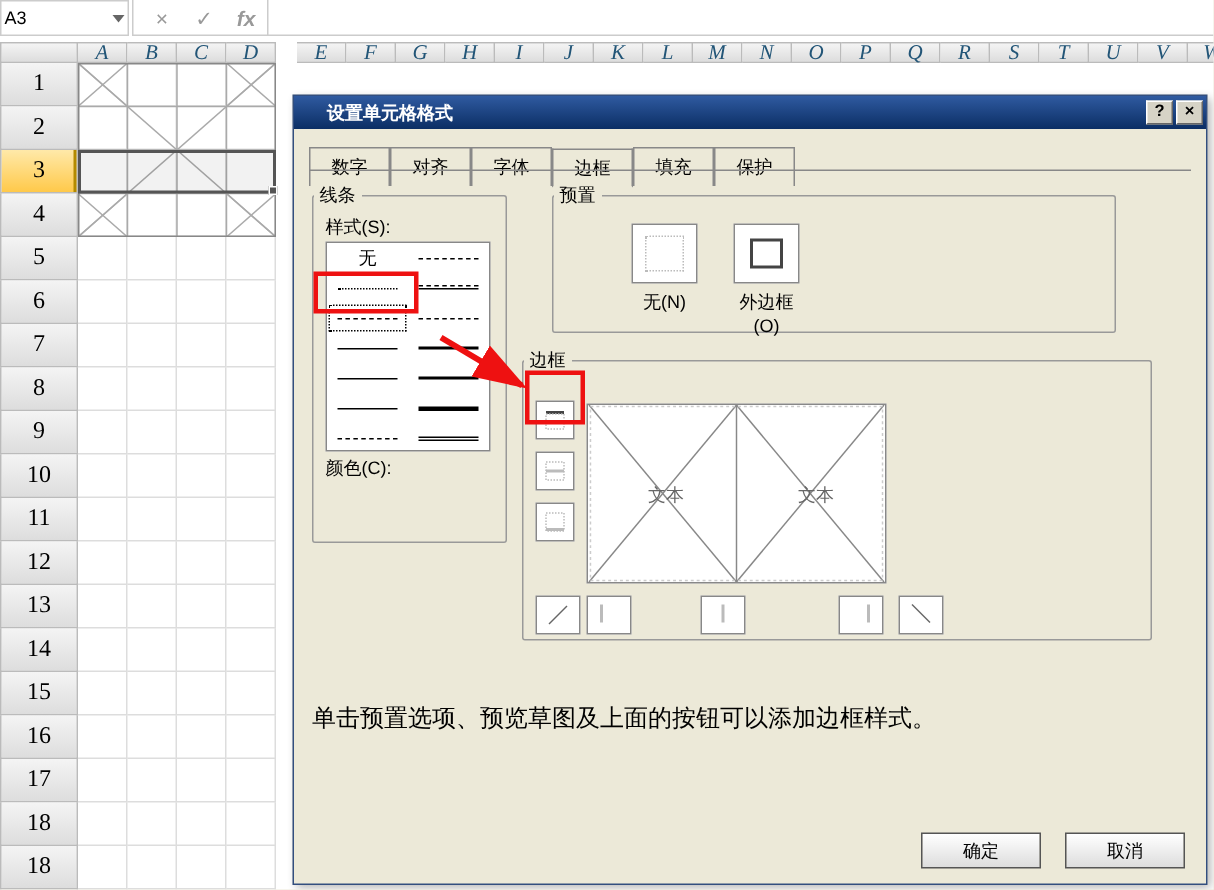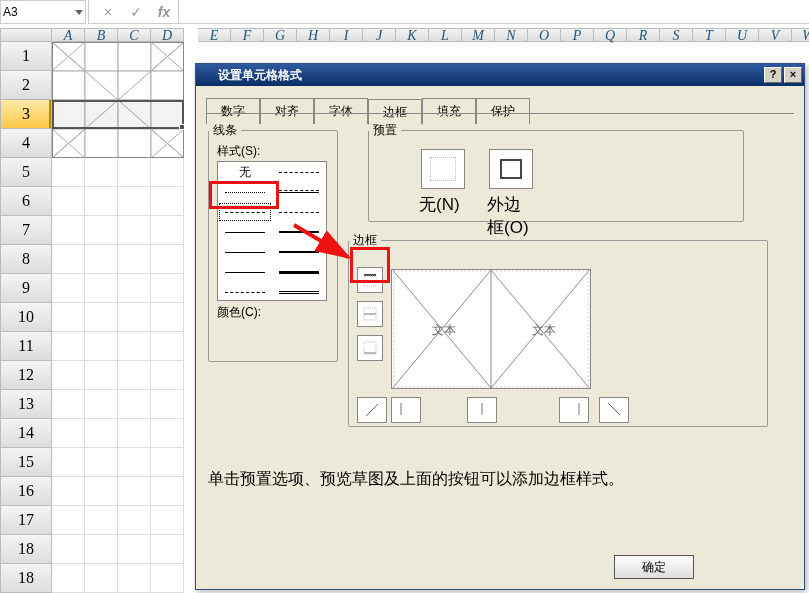--- a/index.html
+++ b/index.html
@@ -71,21 +71,21 @@
   .hi{position:absolute;left:0;top:42px;width:70px;height:28px;border:3px solid #e11;background:rgba(255,0,0,0);pointer-events:none;}
 
   .color-label{position:absolute;left:8px;bottom:40px;}
   .color-combo{position:absolute;left:8px;bottom:12px;width:110px;height:22px;border:2px inset #fff;background:#fff;display:flex;align-items:center;}
   .color-combo .sw{width:16px;height:14px;margin:0 4px;background:#000;}
   .color-combo .txt{flex:1;text-align:center;}
   .color-combo .dd{width:16px;height:100%;border-left:1px solid #888;background:#ece9d8;display:flex;align-items:center;justify-content:center;}
   .color-combo .dd:after{content:"";border-left:4px solid transparent;border-right:4px solid transparent;border-top:5px solid #000;}
 
   
-  .preset-btn{width:48px;text-align:left;font-size:17px;}
+  .preset-btn{width:48px;text-align:center;font-size:12px;}
   .preset-btn .bx{width:44px;height:40px;border:1px solid #888;background:#fff;margin:0 auto 4px;display:flex;align-items:center;justify-content:center;color:#aaa;position:relative;}
   
   .minidot{width:26px;height:24px;position:relative;}
   .minidot:before,.minidot:after{content:"";position:absolute;}
   .mini-none:before{border:1px dotted #bbb;left:0;top:0;right:0;bottom:0;}
   .mini-none:after{width:1px;background:transparent;}
   .mini-out{border:2px solid #444;}
   .mini-in:before{left:0;top:50%;right:0;border-top:1px solid #444;}
   .mini-in:after{left:50%;top:0;bottom:0;border-left:1px solid #444;}
 
@@ -475,20 +475,21 @@
     <div style="position:absolute;left:250px;top:148px;">
       <button style="width:30px;height:26px;border:1px solid #888;background:#fff"><svg width="16" height="16">
             <line x1="2" y1="2" x2="14" y2="14" stroke="#666"></line>
           </svg></button>
     </div>
   </fieldset>
 
   <div class="hint">单击预置选项、预览草图及上面的按钮可以添加边框样式。</div>
 
   <button class="dlg-btn ok">确定</button>
+  <button class="dlg-btn cancel">取消</button>
 </div>
 
 <svg class="arrow" viewBox="0 0 68 50">
   <defs>
       <marker id="ah" markerWidth="10" markerHeight="10" refX="8" refY="3" orient="auto">
         <path d="M0,0 L0,6 L9,3 z" fill="#e11"></path>
       </marker>
     </defs>
   <line x1="4" y1="6" x2="58" y2="38" stroke="#e11" stroke-width="4" marker-end="url(#ah)"></line>
 </svg>

